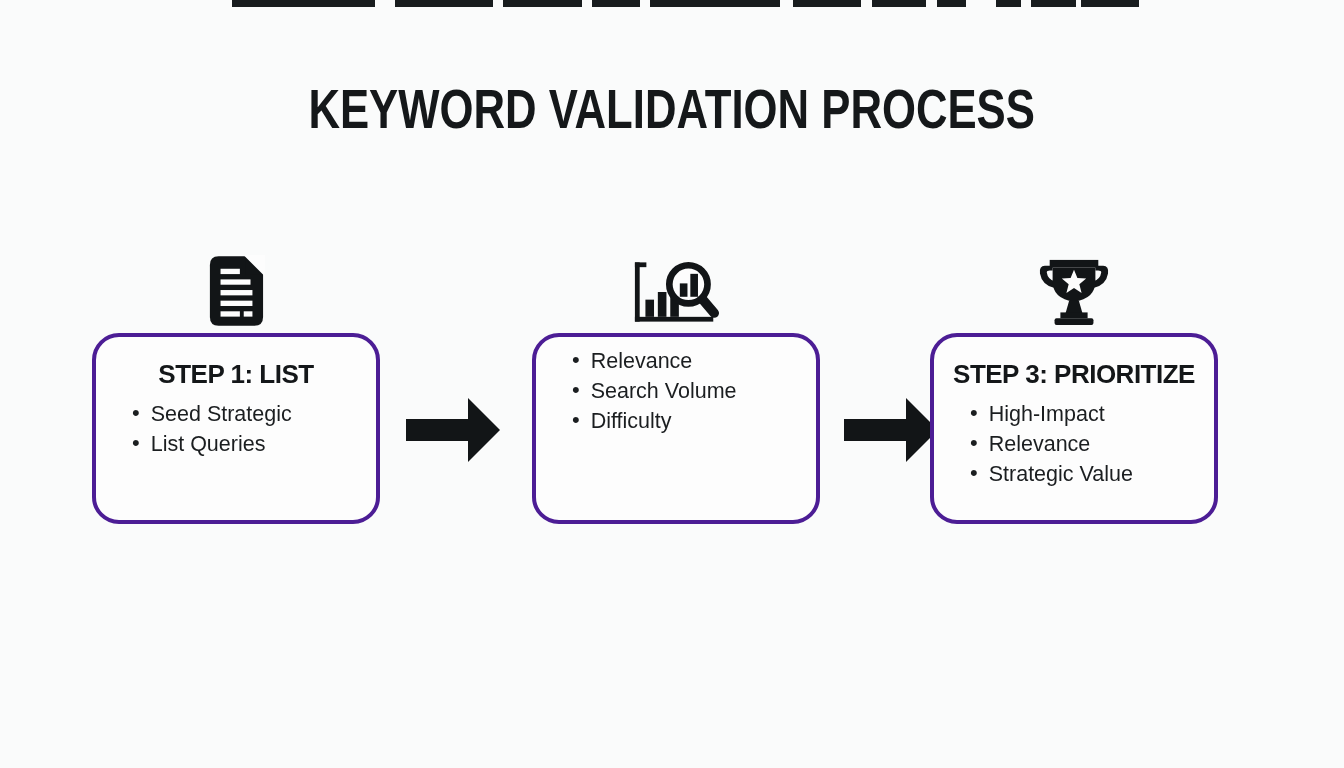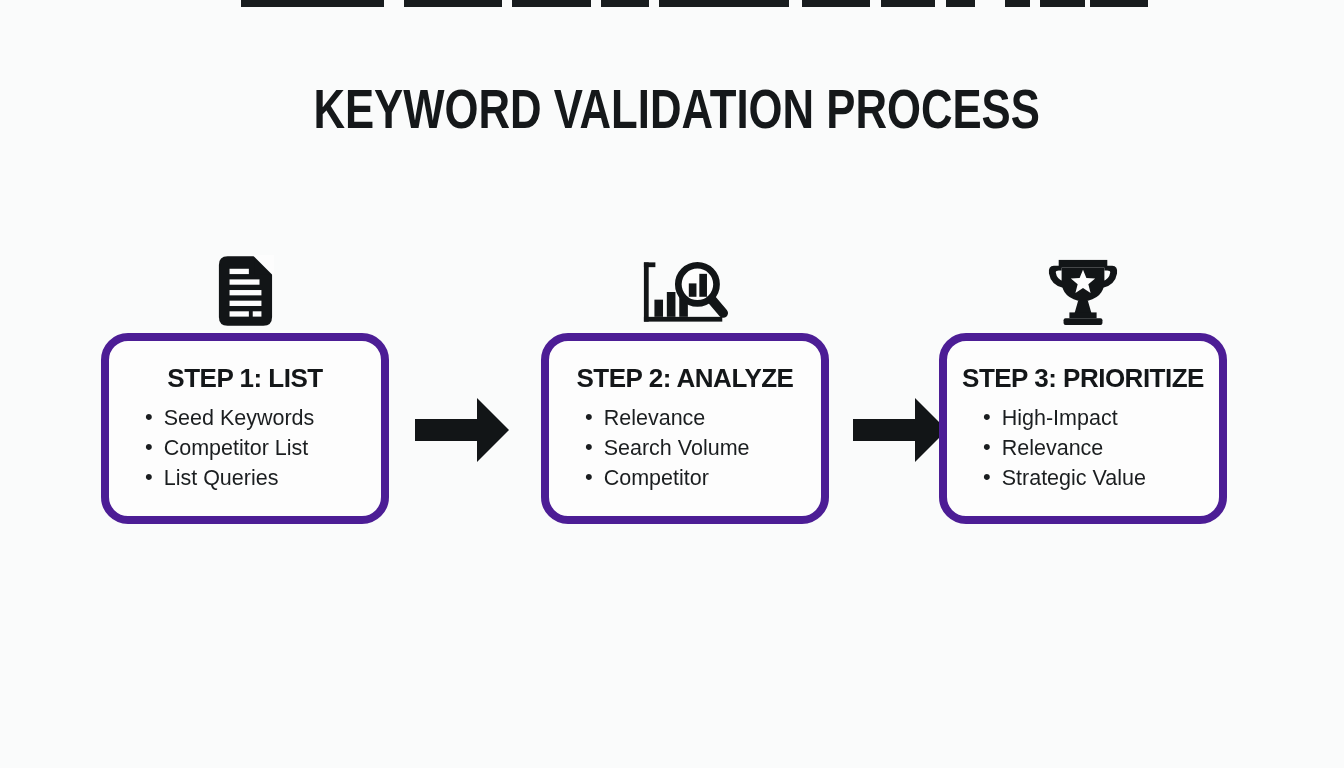--- a/index.html
+++ b/index.html
@@ -3,21 +3,21 @@
 <meta charset="utf-8">
 <style>
   * { margin: 0; padding: 0; box-sizing: border-box; }
   html, body { width: 1344px; height: 768px; overflow: hidden; }
   body {
     font-family: "Liberation Sans", sans-serif;
     background: #fafbfb;
     position: relative;
     color: #17191b;
   }
-  .stage { position: absolute; inset: 0; margin-left: 9px; }
+  .stage { position: absolute; inset: 0; }
 
   
   .top-artifact { position: absolute; top: 0; left: 0; width: 100%; height: 8px; }
   .top-artifact span { position: absolute; top: 0; height: 7px; background: #181c1e; display: block; }
 
   
   .title-wrap {
     position: absolute; top: 76px; left: 0; width: 100%;
     text-align: center; white-space: nowrap;
   }
@@ -39,21 +39,21 @@
   .icon-slot {
     height: 79px; display: flex;
     align-items: flex-end; justify-content: center;
     padding-bottom: 6px;
   }
   .icon-slot svg { display: block; }
 
   .step-box {
     width: 288px; height: 191px;
     background: #fdfdfd;
-    border: 8px solid #4c1d95;
+    border: 4px solid #4c1d95;
     border-radius: 27px;
     overflow: hidden;
   }
   .step-heading {
     margin-top: 21px;
     text-align: center;
     font-size: 26px; font-weight: 700;
     letter-spacing: -0.5px;
     color: #141719;
     line-height: 32px;
@@ -114,22 +114,21 @@
         <rect x="14" y="25" width="31" height="5.5" fill="#fdfdfd"></rect>
         <rect x="14" y="36" width="33" height="5.5" fill="#fdfdfd"></rect>
         <rect x="14" y="47" width="33" height="5.5" fill="#fdfdfd"></rect>
         <rect x="14" y="58" width="20" height="5.5" fill="#fdfdfd"></rect>
         <rect x="38" y="58" width="9" height="5.5" fill="#fdfdfd"></rect>
       </svg>
     </div>
     <div class="step-box">
       <div class="step-heading">STEP 1: LIST</div>
       <ul class="step-list">
-        <li>Seed Keywords</li>
-        <li>Competitor List</li>
+        <li>Seed Strategic</li>
         <li>List Queries</li>
       </ul>
     </div>
   </div>
 
   <svg class="flow-arrow arrow-1" viewBox="0 0 95 66">
     <polygon points="0,22 62,22 62,1 94,33 62,65 62,44 0,44" fill="#121517"></polygon>
   </svg>
 
   <div class="step-group step-2">
@@ -141,25 +140,24 @@
         <rect x="13" y="44" width="9" height="18" fill="#121517"></rect>
         <rect x="26" y="36" width="9" height="26" fill="#121517"></rect>
         <rect x="39" y="28" width="9" height="34" fill="#121517"></rect>
         <circle cx="58" cy="28" r="20" fill="#fdfdfd" stroke="#121517" stroke-width="7"></circle>
         <rect x="49" y="27" width="8" height="14" fill="#121517"></rect>
         <rect x="60" y="17" width="8" height="24" fill="#121517"></rect>
         <line x1="73" y1="44" x2="85" y2="58" stroke="#121517" stroke-width="10" stroke-linecap="round"></line>
       </svg>
     </div>
     <div class="step-box">
-      <div class="step-heading">STEP 2: ANALYZE</div>
       <ul class="step-list">
         <li>Relevance</li>
         <li>Search Volume</li>
-        <li>Competitor</li>
+        <li>Difficulty</li>
       </ul>
     </div>
   </div>
 
   <svg class="flow-arrow arrow-2" viewBox="0 0 95 66">
     <polygon points="0,22 62,22 62,1 94,33 62,65 62,44 0,44" fill="#121517"></polygon>
   </svg>
 
   <div class="step-group step-3">
     <div class="icon-slot">

